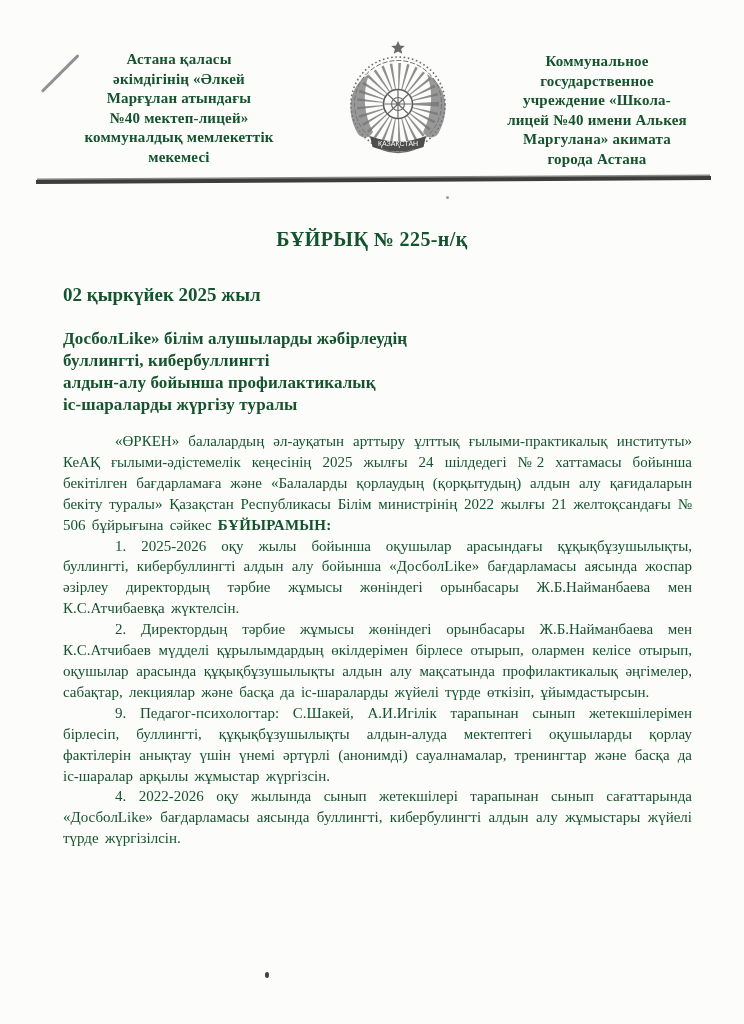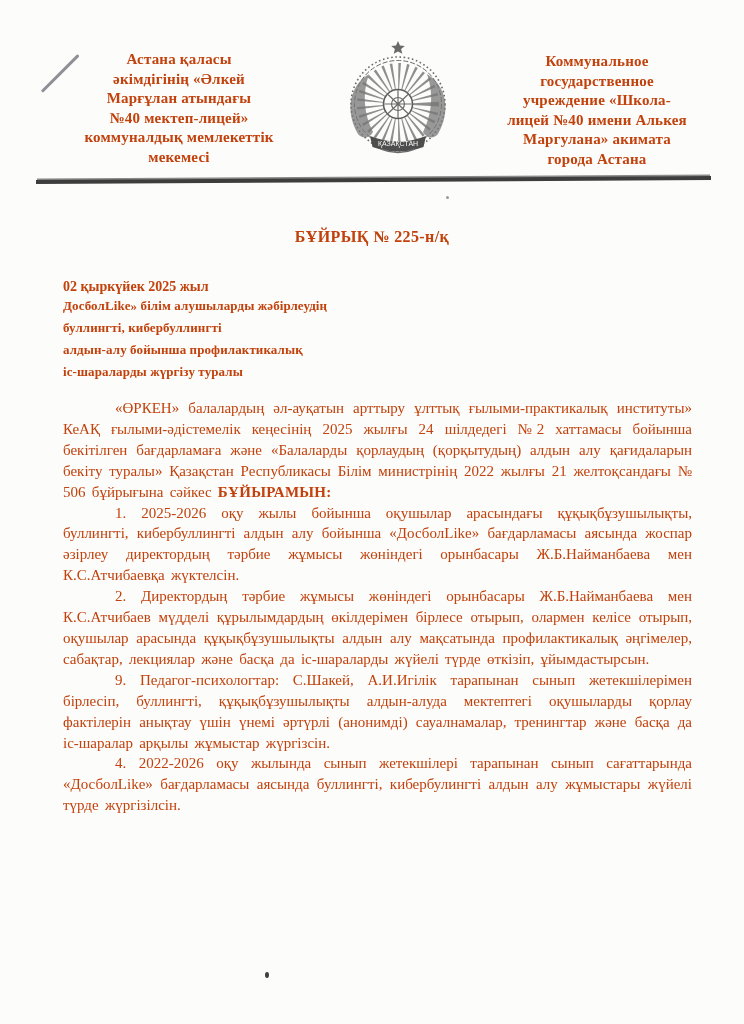--- a/index.html
+++ b/index.html
@@ -1,18 +1,18 @@
 <!DOCTYPE html>
 <html><head>
 <meta charset="utf-8">
 <style>
   html,body { margin:0; padding:0; background:#d9d9d9; }
   .page {
     position:relative; width:744px; height:1024px; margin:0 auto;
-    background:#fcfcfa; color:#c2410c; overflow:hidden;
+    background:#fcfcfa; color:#14532d; overflow:hidden;
     font-family:"Liberation Serif", serif;
   }
   .pen-mark {
     position:absolute; left:34px; top:72px; width:52px; height:2.5px;
     background:#8f8f96; border-radius:2px; transform:rotate(-45deg);
   }
   .header {
     display:flex; justify-content:space-between; align-items:flex-start;
     padding:42px 30px 0 42px;
   }
@@ -22,27 +22,27 @@
   }
   .org.left  { width:274px; margin-top:8px; }
   .org.right { width:234px; margin-top:10px; }
   .emblem-wrap { width:122px; margin-top:-4px; flex:0 0 auto; }
   .rule {
     margin:9px 33px 0 36px; height:4px; background:#3d3d3d;
     transform:rotate(-0.35deg);
     box-shadow:0 -2.5px 0 -1px #8a8a8a;
   }
   .title {
-    text-align:center; font-weight:bold; font-size:16px; margin-top:46px;
+    text-align:center; font-weight:bold; font-size:20px; margin-top:46px;
     letter-spacing:0.4px;
   }
   .content { margin:0 52px 0 63px; }
-  .date { font-weight:bold; font-size:14px; margin-top:33px; }
+  .date { font-weight:bold; font-size:19px; margin-top:33px; }
   .subject {
-    font-weight:bold; font-size:13px; line-height:22px; 
+    font-weight:bold; font-size:17px; line-height:22px; margin-top:22px;
     white-space:pre-line; letter-spacing:0.1px;
   }
   .para {
     font-size:15px; line-height:20.9px; text-align:justify;
     text-align-last:left; text-indent:52px; margin:0; word-spacing:2.5px;
   }
   .intro { margin-top:15px; }
   .emph { font-weight:bold; letter-spacing:0.3px; }
   .ink-dot {
     position:absolute; left:265px; top:972px; width:4px; height:6px;

